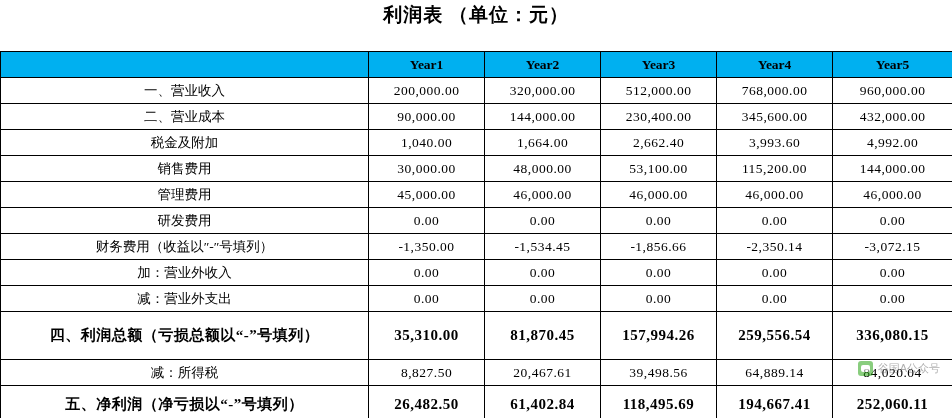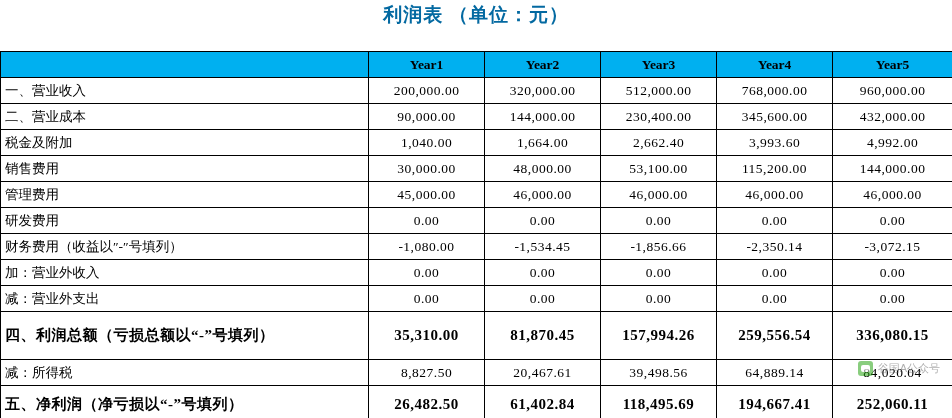--- a/index.html
+++ b/index.html
@@ -20,21 +20,21 @@
     position: relative;
     box-sizing: border-box;
   }
   .title-row {
     height: 30px;
     display: flex;
     align-items: center;
     justify-content: center;
   }
   .title-text {
-    color: #0369a1;
+    color: #000000;
     font-size: 19px;
     font-weight: bold;
     font-family: "Liberation Serif", serif;
     letter-spacing: 1px;
     text-align: right;
   }
   table.pl {
     border-collapse: collapse;
     width: 952px;
     table-layout: fixed;
@@ -56,21 +56,21 @@
 
   thead td {
     background: #00b0f0;
     color: #000;
     text-align: center;
     font-weight: bold;
     font-size: 14px;
     height: 27px;
   }
   td.label {
-    text-align: left;
+    text-align: center;
   }
   td.num {
     text-align: center;
     font-family: "Liberation Serif", serif;
     letter-spacing: 0.5px;
   }
   tr.bold td {
     font-weight: bold;
     font-size: 15px;
   }
@@ -186,21 +186,21 @@
         <tr class="">
           <td class="label">研发费用</td>
           <td class="num">0.00</td>
           <td class="num">0.00</td>
           <td class="num">0.00</td>
           <td class="num">0.00</td>
           <td class="num">0.00</td>
         </tr>
         <tr class="">
           <td class="label">财务费用（收益以″-″号填列）</td>
-          <td class="num">-1,080.00</td>
+          <td class="num">-1,350.00</td>
           <td class="num">-1,534.45</td>
           <td class="num">-1,856.66</td>
           <td class="num">-2,350.14</td>
           <td class="num">-3,072.15</td>
         </tr>
         <tr class="">
           <td class="label">加：营业外收入</td>
           <td class="num">0.00</td>
           <td class="num">0.00</td>
           <td class="num">0.00</td>

